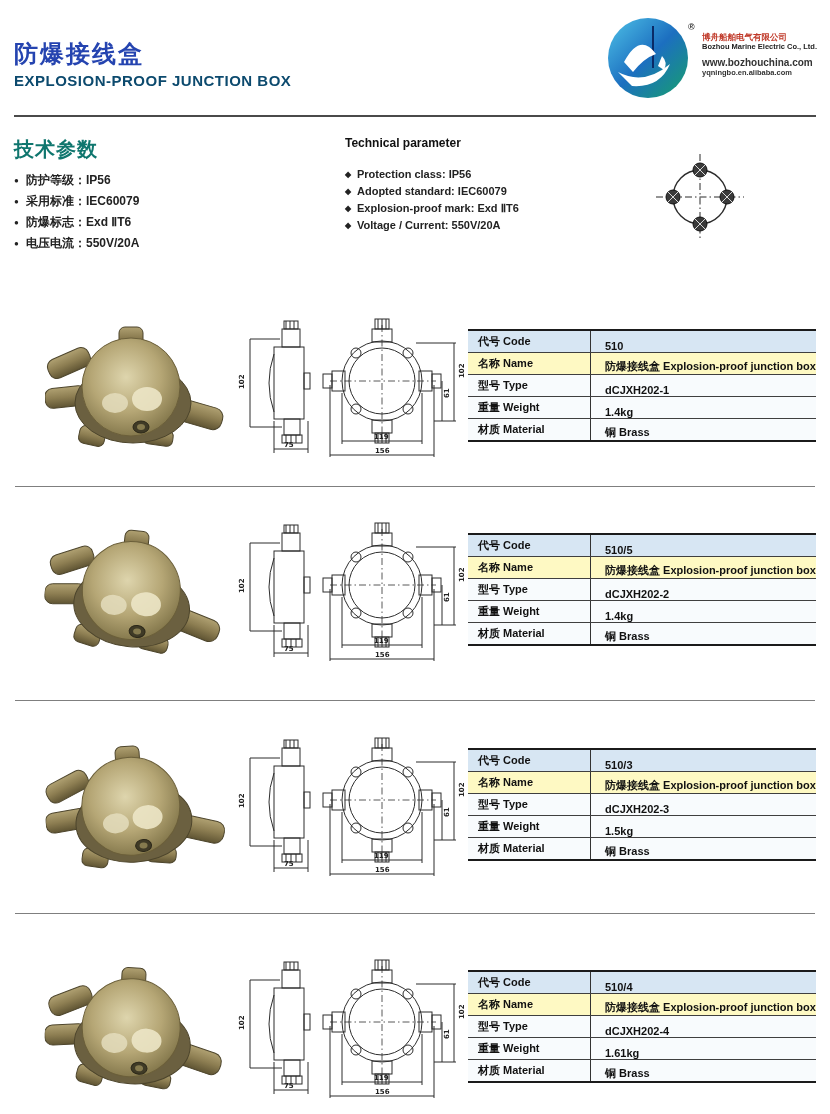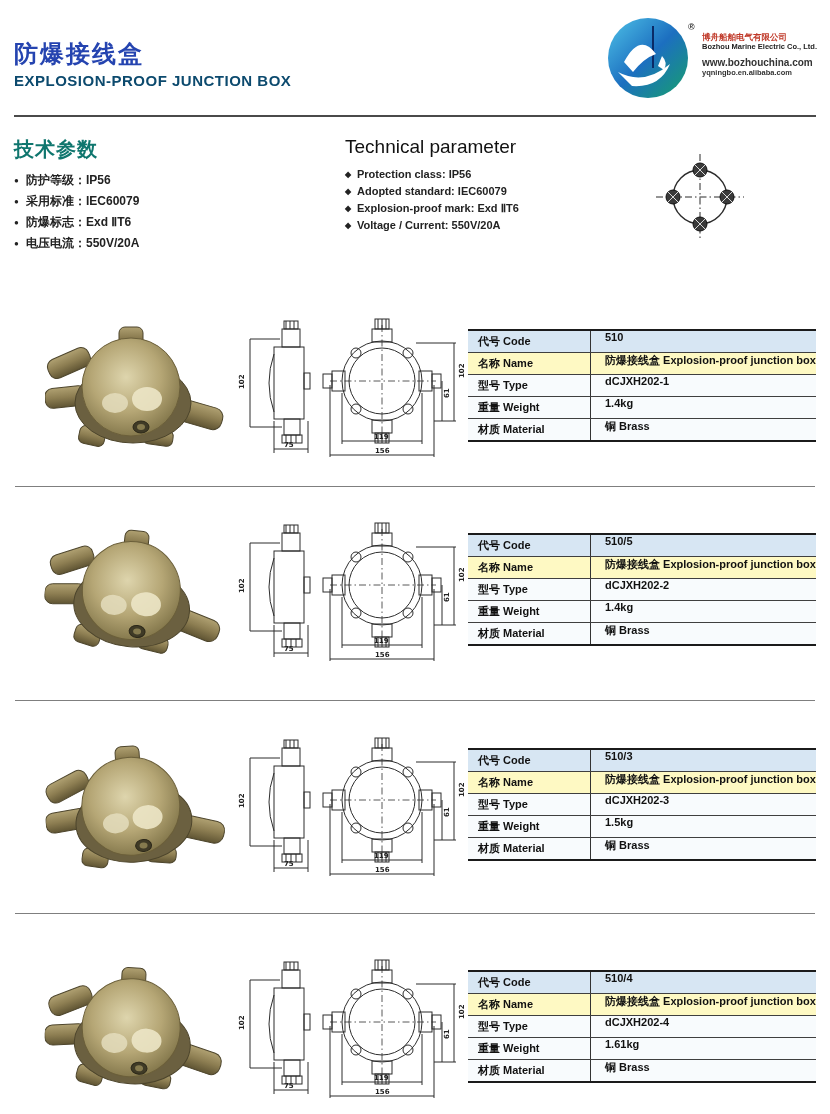--- a/index.html
+++ b/index.html
@@ -14,33 +14,33 @@
   .logo-wrap{position:absolute;left:606px;top:16px;width:84px;height:84px;}
   .logo-reg{position:absolute;left:688px;top:22px;font-size:9px;font-weight:bold;color:#333;}
   .company-block{position:absolute;left:702px;top:32px;width:120px;line-height:10px;}
   .company-zh{font-size:8.5px;font-weight:bold;color:#c03a2a;white-space:nowrap;}
   .company-en{font-size:7.5px;font-weight:bold;color:#222;white-space:nowrap;}
   .company-web{font-size:10px;font-weight:bold;color:#333;white-space:nowrap;margin-top:6px;}
   .company-web2{font-size:7.5px;font-weight:bold;color:#333;white-space:nowrap;}
   
   .tech-zh-heading{position:absolute;left:14px;top:136px;font-size:20px;font-weight:bold;color:#0f766e;letter-spacing:1px;}
   .tech-zh-list{position:absolute;left:14px;top:170px;font-size:12px;font-weight:bold;color:#222;line-height:21px;}
-  .tech-en-heading{position:absolute;left:345px;top:136px;font-size:19px;font-weight:normal;color:#111;}
+  .tech-en-heading{position:absolute;left:345px;top:136px;font-size:12px;font-weight:bold;color:#111;}
   .tech-en-list{position:absolute;left:345px;top:166px;font-size:11px;font-weight:bold;color:#222;line-height:17px;}
   .bullet{display:inline-block;width:12px;font-size:8px;vertical-align:1px;}
   .bolt-diagram-wrap{position:absolute;left:640px;top:142px;width:120px;height:110px;}
   
   #rows .product-row{position:absolute;left:0;width:830px;height:165px;}
   .photo-wrap{position:absolute;left:45px;top:6px;width:180px;height:130px;}
   .drawing-wrap{position:absolute;left:230px;top:-10px;width:236px;height:152px;}
   .variant-1 .photo-svg{transform:rotate(6deg);}
   .variant-2 .photo-svg{transform:rotate(-4deg);}
   .variant-3 .photo-svg{transform:rotate(3deg);}
   .spec-table{position:absolute;left:468px;top:10px;width:348px;border-top:2px solid #1b1b1b;border-bottom:2px solid #1b1b1b;}
-  .spec-row{display:flex;height:21px;align-items:flex-start;border-bottom:1.5px solid #3f3f3f;font-size:11px;font-weight:bold;color:#111;}
+  .spec-row{display:flex;height:21px;align-items:flex-end;border-bottom:1.5px solid #3f3f3f;font-size:11px;font-weight:bold;color:#111;}
   .spec-row:last-child{border-bottom:none;}
   .spec-label{width:112px;padding-left:10px;border-right:1px solid #333;height:100%;display:flex;align-items:center;}
   .spec-value{flex:1;padding-left:14px;}
   .bg-a{background:#d7e6f3;}
   .bg-b{background:#fef9c3;}
   .bg-c{background:#f8fbfd;}
   .section-rule{position:absolute;left:15px;width:800px;border-top:1.5px solid #7f7f7f;}
   svg text{font-family:"DejaVu Sans", sans-serif;}
 </style>
 </head>

